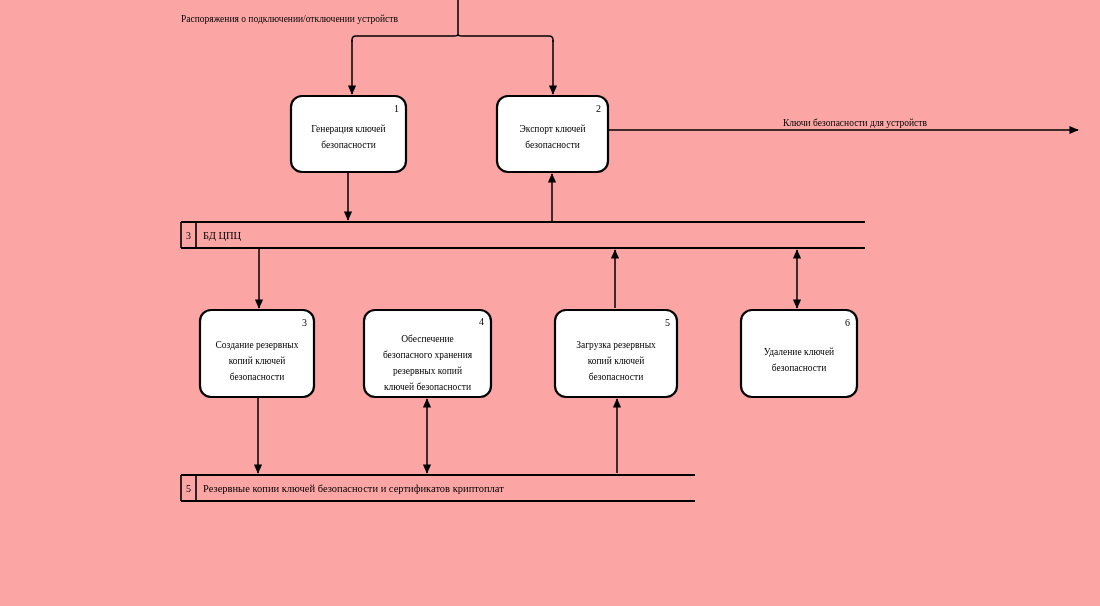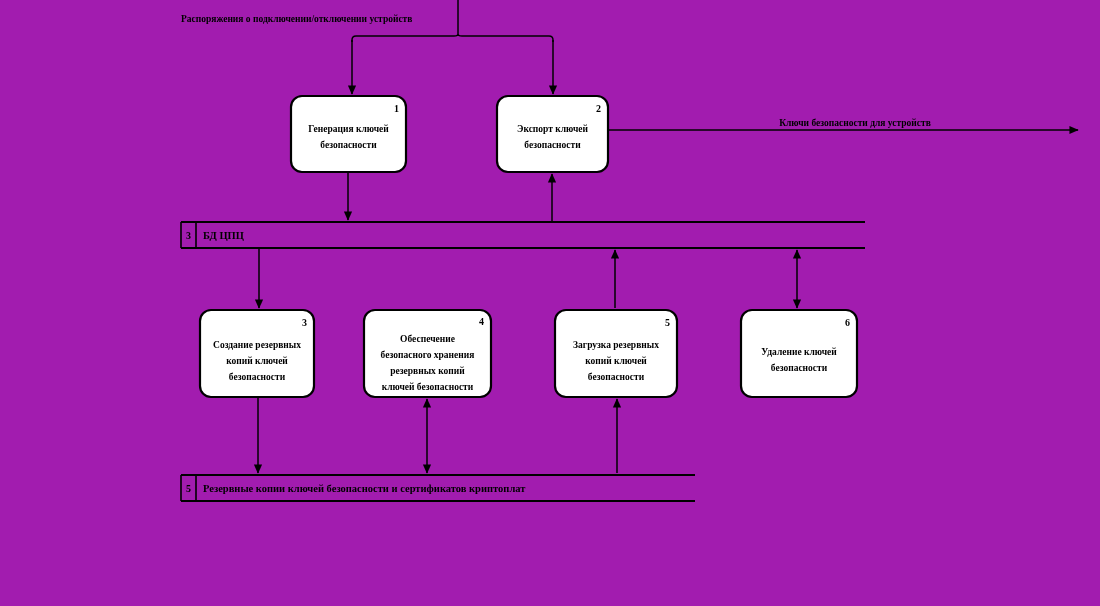--- a/index.html
+++ b/index.html
@@ -8,23 +8,22 @@
     padding: 0;
     background: #ffffff;
   }
   body {
     font-family: "Liberation Serif", "DejaVu Serif", serif;
   }
   #canvas {
     position: relative;
     width: 1100px;
     height: 606px;
-    background: #a21caf;
+    background: #fca5a5;
     overflow: hidden;
-    font-weight: bold;
   }
   svg#diagram {
     position: absolute;
     top: 0;
     left: 0;
     width: 1100px;
     height: 606px;
   }
   .proc-box {
     fill: #ffffff;

